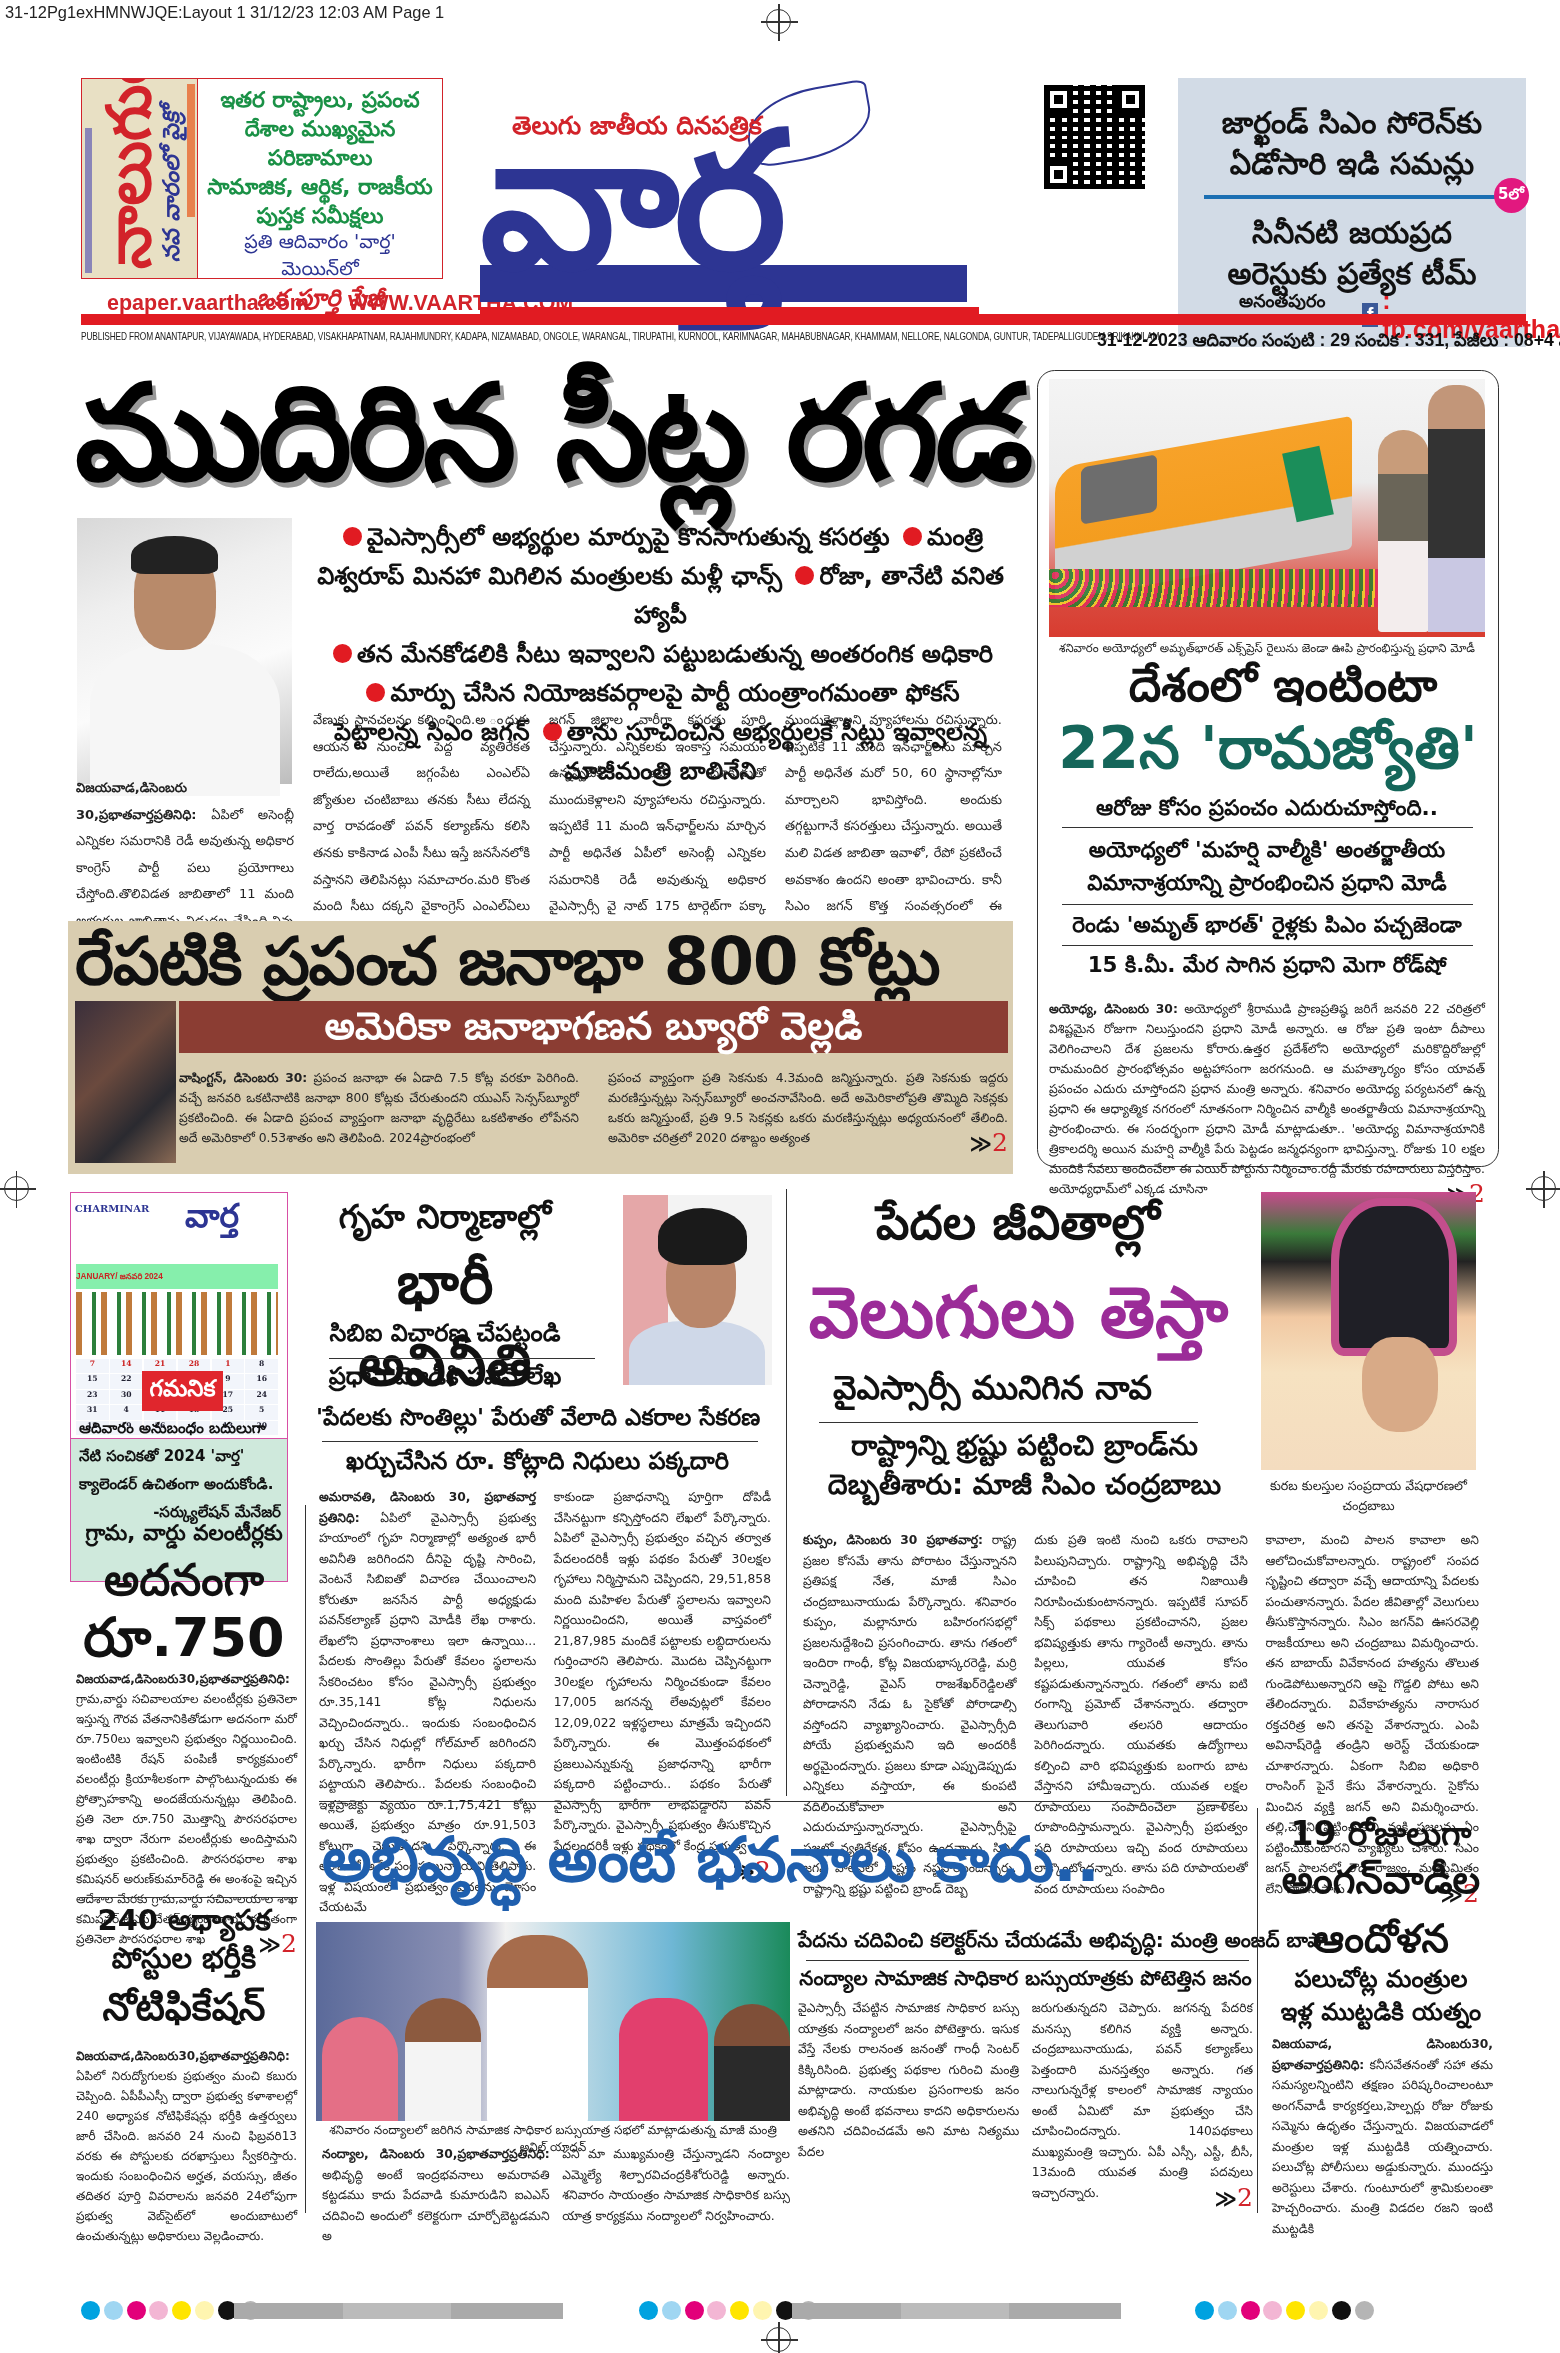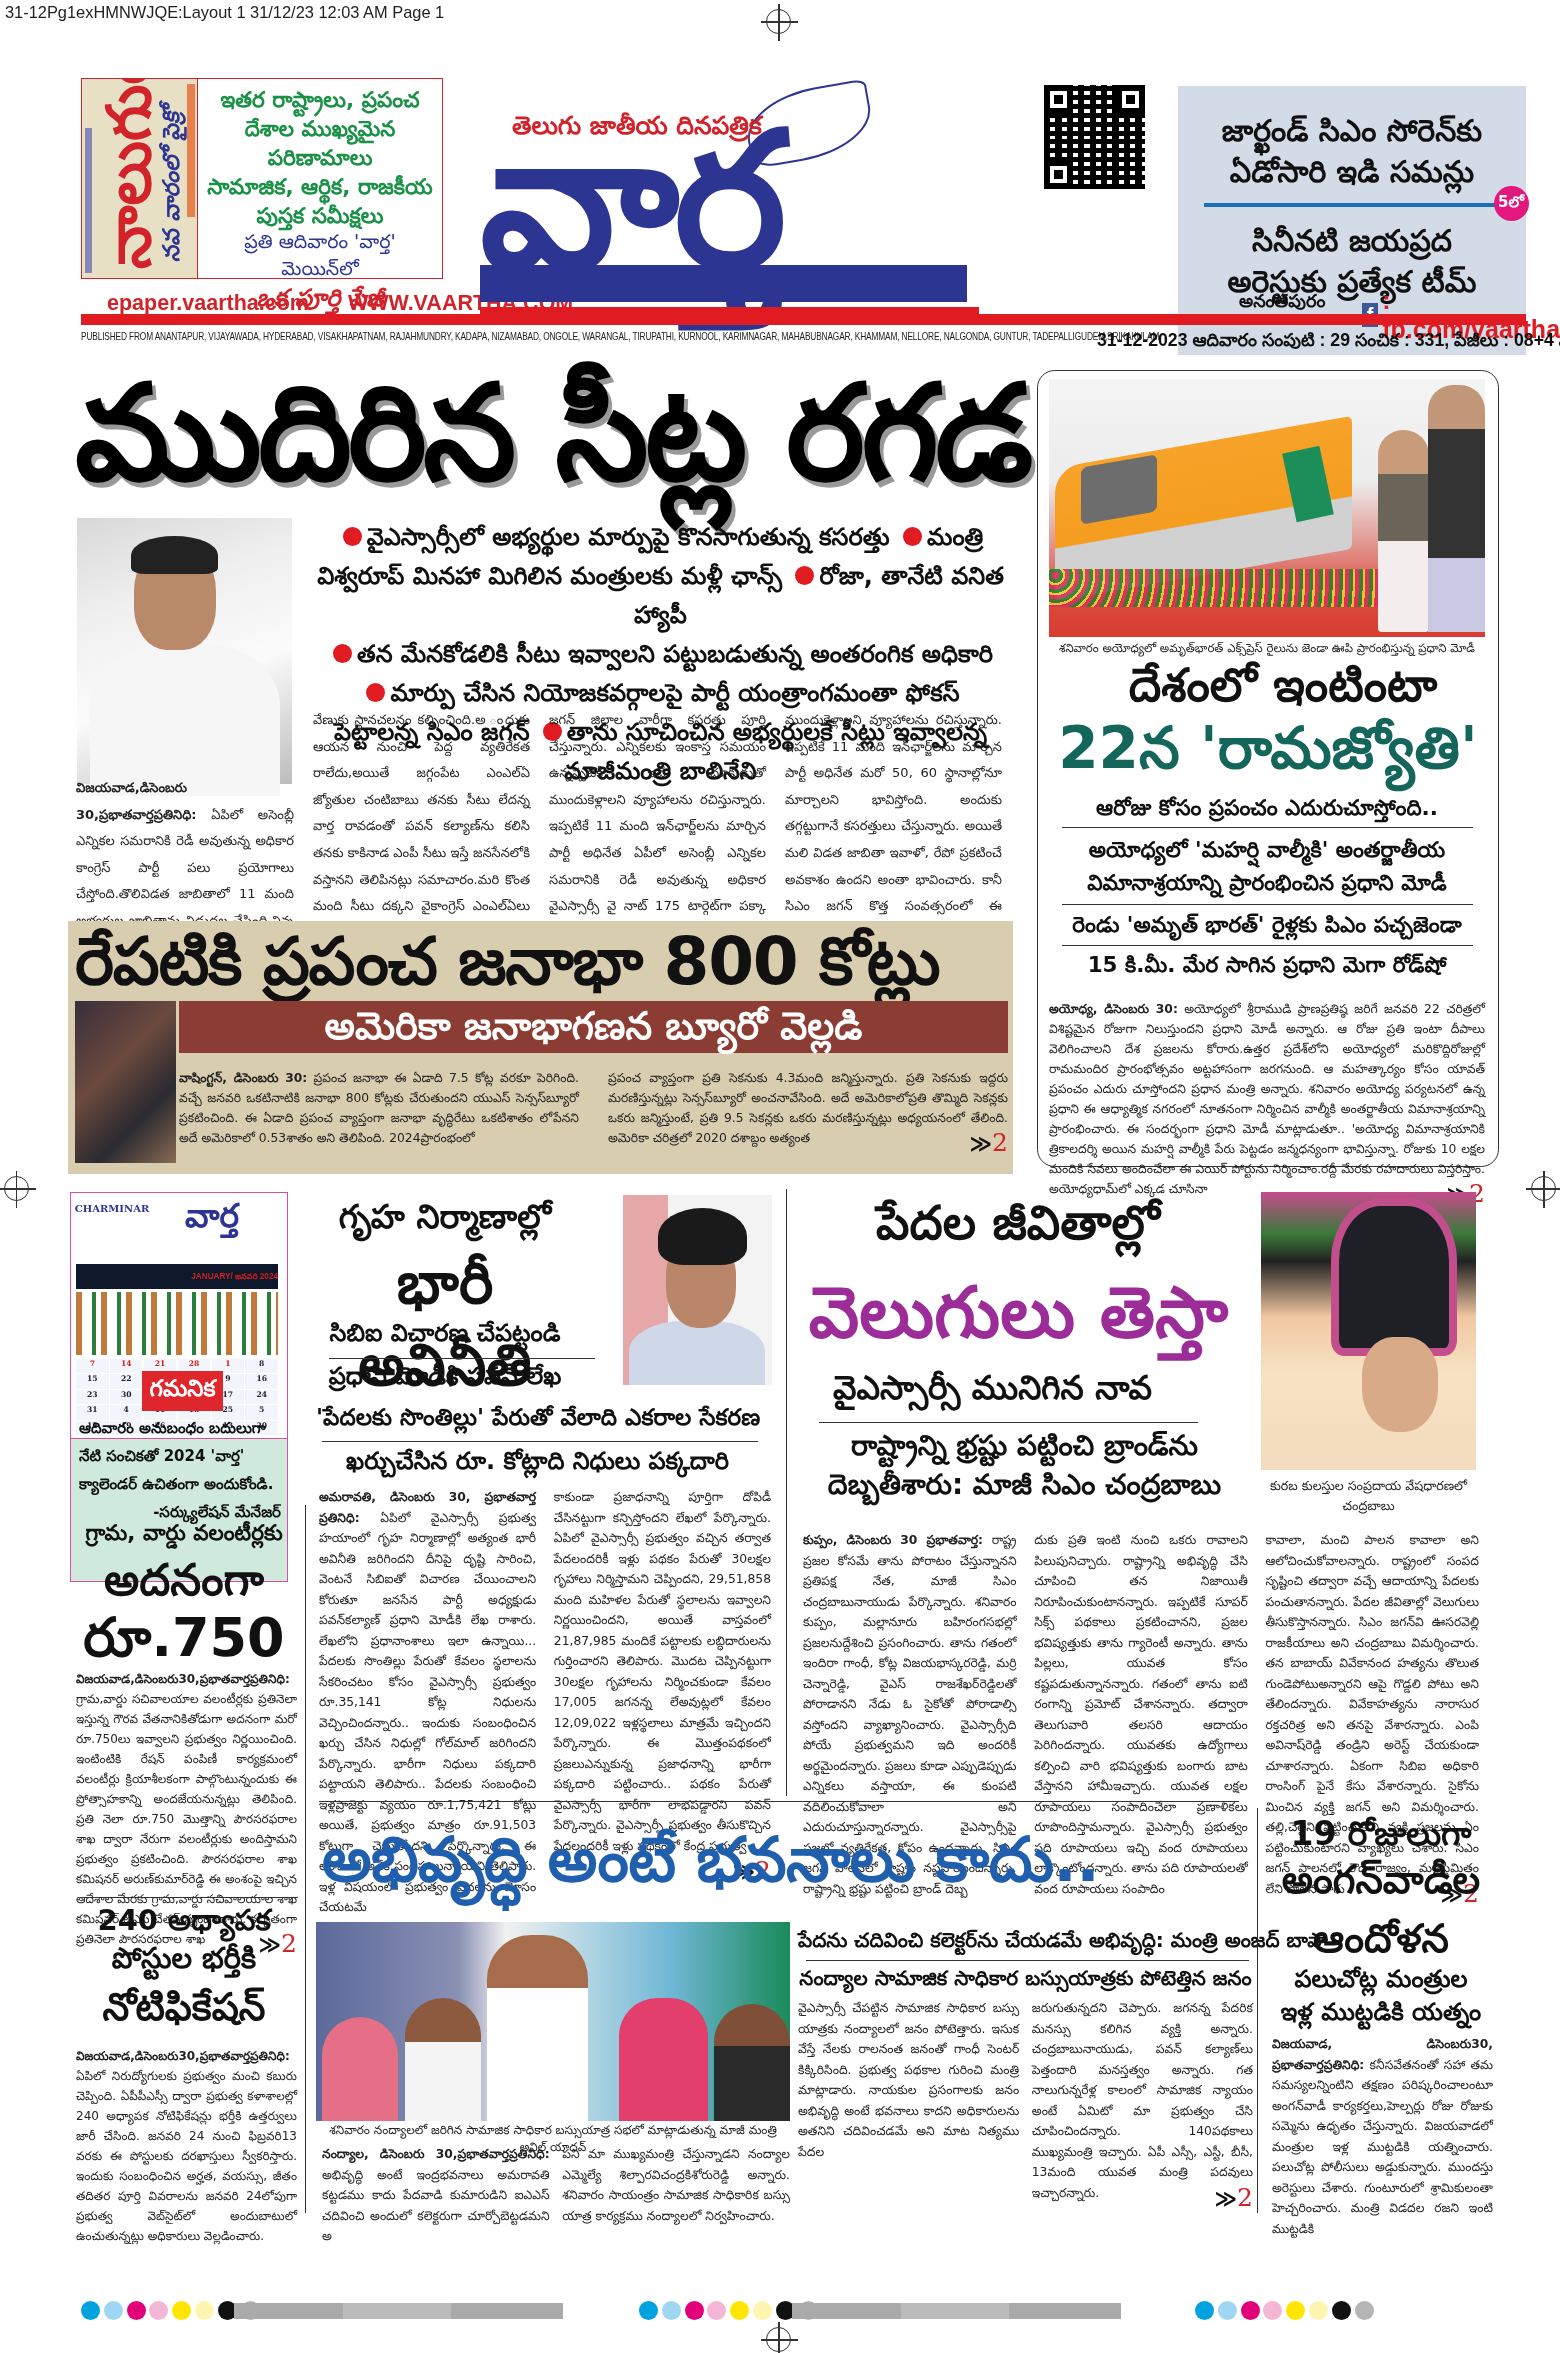--- a/index.html
+++ b/index.html
@@ -34,21 +34,21 @@
   .logo-red { position: absolute; left: 0; bottom: 0; width: 499px; height: 8.9px; background: #e11b22; }
   .dove { left: 746px; top: 89px; width: 126px; height: 70px; border: 2.5px solid #2d3593; border-radius: 60% 10% 60% 20%; transform: rotate(-10deg); background: #fff; }
 
   .qr { left: 1044px; top: 85px; width: 101px; height: 104px; background:
       repeating-linear-gradient(90deg, #000 0 6.3px, #fff 6.3px 11.4px),
       repeating-linear-gradient(0deg, #000 0 5px, #fff 5px 8.9px); background-blend-mode: multiply; }
   .qr .fp { position: absolute; width: 29px; height: 29px; border: 6.3px solid #000; background: #fff; }
   .qr .fp::after { content: ""; position: absolute; left: 3.8px; top: 3.8px; width: 8.9px; height: 8.9px; background: #000; }
 
   .teaser { left: 1178px; top: 78px; width: 348px; height: 537px; }
-  .teaser-box { position: absolute; left: 0; top: 8px; width: 348px; height: 269px; background: #d2dbe6; display: flex; flex-direction: column; align-items: center; padding-top: 25px; }
+  .teaser-box { position: absolute; left: 0; top: 0; width: 348px; height: 269px; background: #d2dbe6; display: flex; flex-direction: column; align-items: center; padding-top: 25px; }
   .teaser-box .h { font: 700 30px "DejaVu Sans", sans-serif; color: #111; text-align: center; line-height: 1.35; }
   .teaser-box .hr { width: 297px; height: 3.8px; background: #1b6fb3; margin: 11.4px 0 14px; position: relative; }
   .teaser-box .pg { position: absolute; right: -28px; top: -17.7px; width: 35px; height: 35px; border-radius: 50%; background: #e2187f; color: #fff; font: 700 15px "DejaVu Sans", sans-serif; display: flex; align-items: center; justify-content: center; }
   .edition { left: 1239px; top: 291px; font: 700 17.7px "DejaVu Sans", sans-serif; color: #111; }
   .fb { left: 1362px; top: 286px; font: 700 25px "Liberation Sans", sans-serif; color: #e11b22; display: flex; align-items: center; gap: 3.8px; }
   .fb .ficon { width: 17.7px; height: 24px; background: #3b5998; color: #fff; font: 700 20px "Liberation Sans", sans-serif; display: flex; align-items: flex-end; justify-content: center; }
 
   .topred { left: 81px; top: 314px; width: 1445px; height: 11.4px; background: #e11b22; }
   .pubfrom { left: 81px; top: 330px; font: 10.7px "Liberation Sans Narrow", "Liberation Sans", sans-serif; color: #222; letter-spacing: -0.2px; white-space: nowrap; transform: scaleX(0.78); transform-origin: left; }
   .dateline { left: 1097px; top: 330px; font: 700 17.7px "Liberation Sans", sans-serif; color: #111; white-space: nowrap; }
@@ -90,21 +90,21 @@
   .crowd { left: 75px; top: 1001px; width: 101px; height: 162px; background: linear-gradient(135deg,#3a2f3b,#6b4a3e 40%,#2a2a30 70%,#8a6a55); }
   .crowd2 { left: 176px; top: 1001px; width: 98px; height: 162px; background: linear-gradient(200deg,#4b3d36,#9a7866 45%,#2b2b2b 80%); }
   .pop-band { left: 179px; top: 1001px; width: 829px; height: 52px; background: #8b3d33; }
   .pop-band-t { left: 179px; top: 1004px; width: 829px; text-align: center; font: 700 38px "DejaVu Sans", sans-serif; color: #fff; white-space: nowrap; }
   .pop-cols { left: 179px; top: 1068px; width: 829px; grid-template-columns: 1fr 1fr; gap: 29px; font-size: 12.3px; line-height: 20px; }
 
   
   .cal { left: 70px; top: 1192px; width: 218px; height: 247px; border: 1.9px solid #d74fa5; background: #fff; }
   .cal-logo { position: absolute; left: 114px; top: 2.5px; font: 900 33px "DejaVu Sans", sans-serif; color: #2d3593; }
   .cal-char { position: absolute; left: 3.8px; top: 10px; font: 700 10px "DejaVu Serif", serif; color: #2d3593; }
-  .cal-month { position: absolute; left: 5px; top: 71px; width: 202px; height: 25px; background: #0f172a; font: 700 8.2px "Liberation Sans", sans-serif; color: #c22; text-align: right; line-height: 25px; }
+  .cal-month { position: absolute; left: 5px; top: 71px; width: 202px; height: 25px; background: #86efac; font: 700 8.2px "Liberation Sans", sans-serif; color: #c22; text-align: left; line-height: 25px; }
   .cal-brushes { position: absolute; left: 5px; top: 99px; width: 202px; height: 63px; background: repeating-linear-gradient(90deg, #c07a3b 0 6.3px, #fff 6.3px 16.4px, #2c7f3b 16.4px 20px, #fff 20px 25px); }
   .cal-grid { position: absolute; left: 5px; top: 166px; width: 202px; height: 76px; display: grid; grid-template-columns: repeat(6, 1fr); gap: 1.3px; }
   .cal-grid div { background: #f2f5fb; font: 700 7.6px "DejaVu Serif", serif; color: #223; text-align: center; }
   .cal-grid div.red { color: #c22; }
   .notice { left: 70px; top: 1439px; width: 218px; height: 143px; border: 1.9px solid #d74fa5; border-top: none; background: #cfe9dc; }
   .notice-title { left: 142px; top: 1371px; padding: 3.8px 7.6px; background: #e0262d; color: #fff; font: 700 23px "DejaVu Sans", sans-serif; }
   .notice-body { left: 79px; top: 1402px; width: 202px; font: 700 15px "DejaVu Sans", sans-serif; line-height: 28px; color: #111; }
   .notice-sign { display: block; text-align: right; }
 
   .vol-h1 { left: 70px; top: 1582px; width: 228px; text-align: center; font: 700 21.5px "DejaVu Sans", sans-serif; color: #111; }

